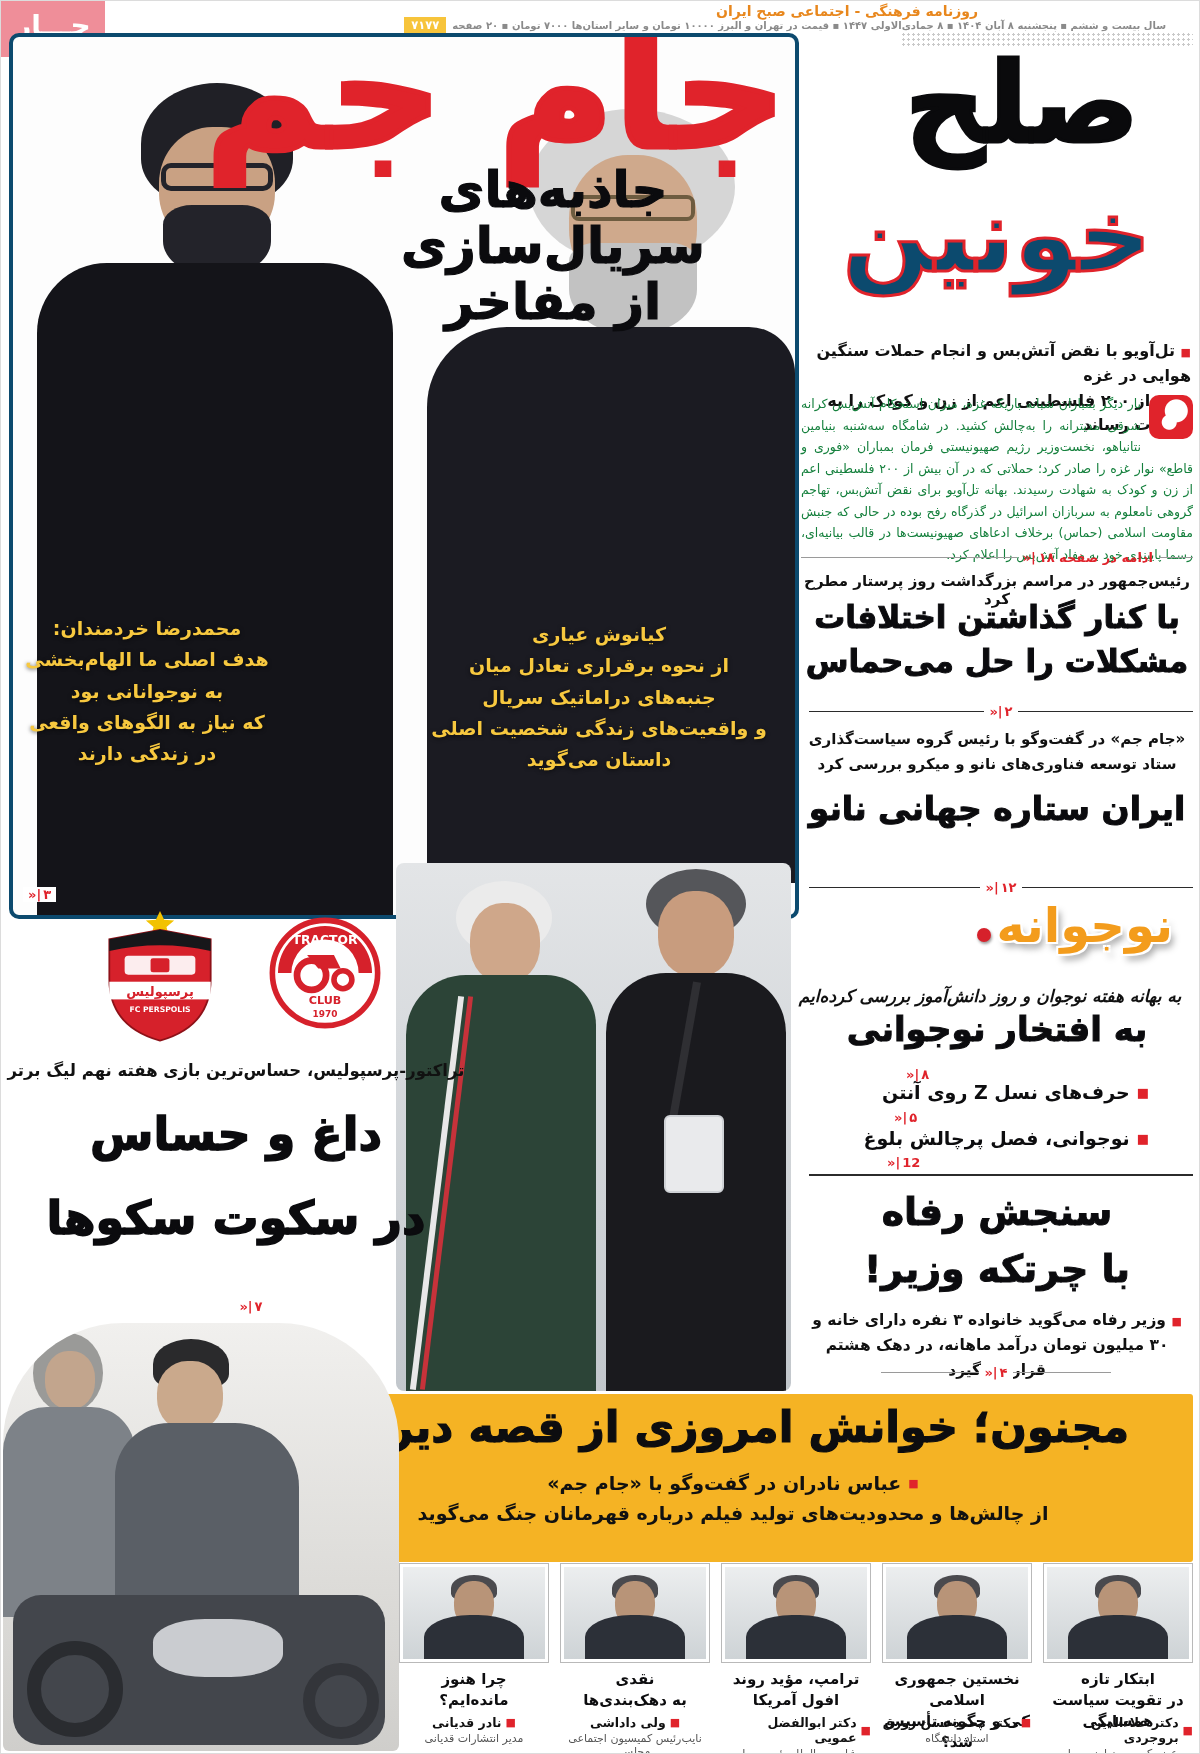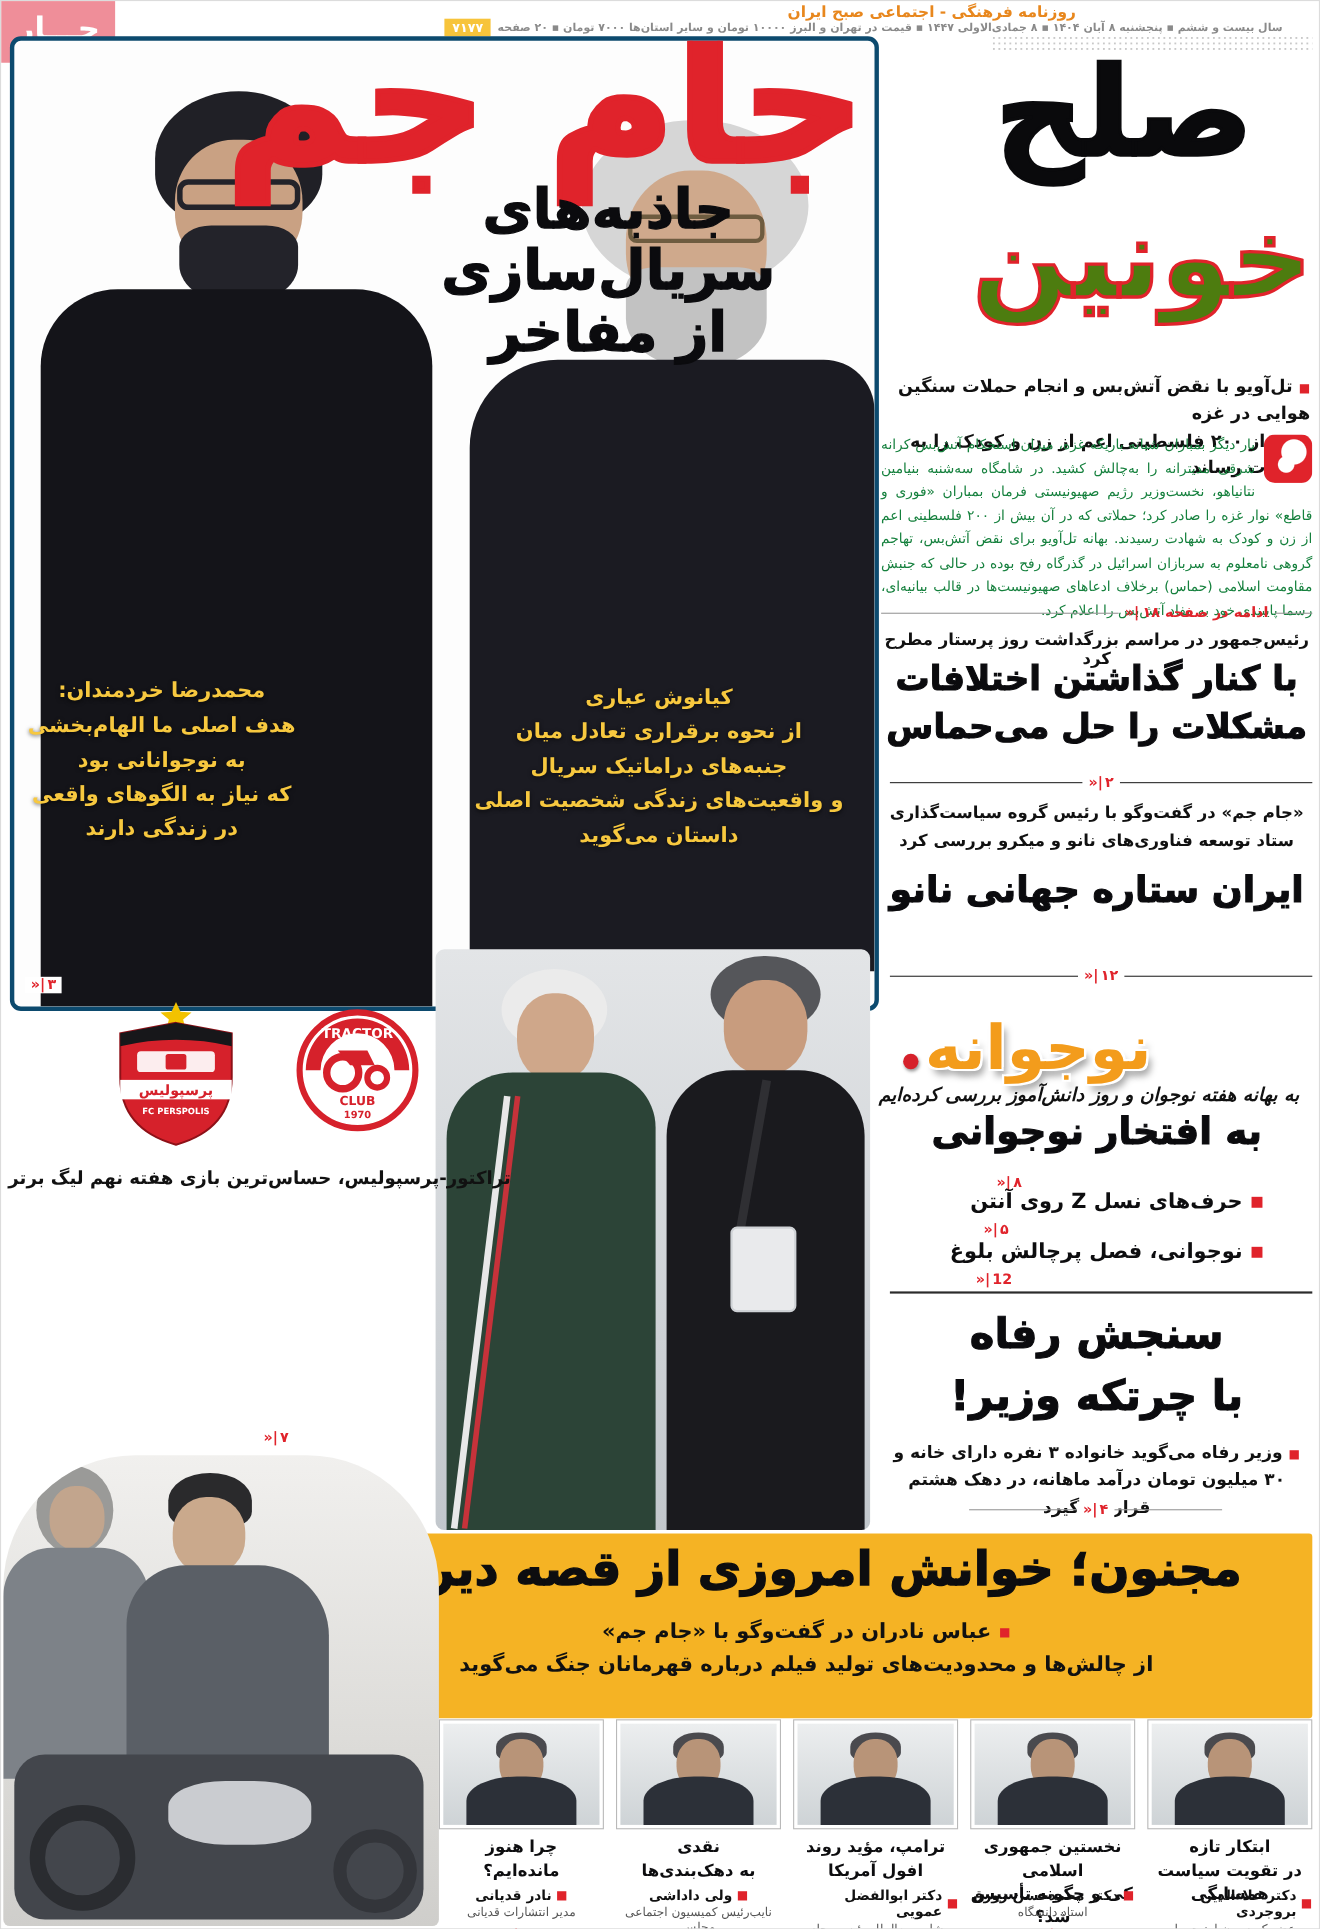--- a/index.html
+++ b/index.html
@@ -38,33 +38,33 @@
   .pm{display:inline-flex;direction:rtl;align-items:center;gap:2px;color:#e0232b;font-weight:bold;font-size:13px;}
   .pm-chip{background:#fff;padding:0 5px;}
   .rule-marker{display:flex;align-items:center;direction:rtl;}
   .rule-marker .ln{flex:1;height:1.5px;background:#2b2b2b;}
   .rule-marker .ln-lite{flex:1;height:1px;background:#9a9a9a;}
   .ln-short{width:34px;height:1px;background:#9a9a9a;}
 
   
   .gz-t1{left:850px;top:46px;width:342px;font-size:112px;line-height:1;font-weight:bold;color:#0a0a0c;
          -webkit-text-stroke:3px #0a0a0c;text-align:center;}
-  .gz-t2{left:800px;top:184px;width:392px;font-size:102px;line-height:1;font-weight:bold;color:#4d7c0f;
-         -webkit-text-stroke:3px #e0232b;text-align:right;}
+  .gz-t2{left:800px;top:184px;width:392px;font-size:102px;line-height:1;font-weight:bold;color:#0c4a6e;
+         -webkit-text-stroke:3px #e0232b;text-align:center;}
   .gz-sub{left:802px;top:338px;width:388px;font-size:16px;font-weight:bold;line-height:1.55;color:#111;}
   .gz-body{left:800px;top:392px;width:392px;font-size:12.5px;line-height:1.72;text-align:justify;color:#15803d;}
   .jj-icon{float:right;width:44px;height:44px;border-radius:10px;margin:2px 0 4px 8px;
            background:radial-gradient(circle at 62% 36%,#fff 11px,transparent 12px),
                       radial-gradient(circle at 46% 62%,#fff 7px,transparent 8px),#e0232b;}
   .continue-row{left:800px;top:549px;width:392px;display:flex;direction:rtl;align-items:center;gap:6px;}
   .continue-txt{color:#e0232b;font-weight:bold;font-size:13px;display:inline-flex;direction:rtl;gap:3px;align-items:center;}
   .kicker{font-size:15px;font-weight:bold;color:#111;}
   .h-black{font-weight:bold;color:#0b0b0e;-webkit-text-stroke:1px #0b0b0e;}
-  .nj-logo{left:820px;top:896px;width:352px;text-align:left;font-size:56px;font-weight:bold;color:#f39c1c;
-           text-shadow:-2px -2px 0 #fff,2px -2px 0 #fff,-2px 2px 0 #fff,2px 2px 0 #fff,4px 6px 7px rgba(0,0,0,.35);margin-top:24px;}
+  .nj-logo{left:820px;top:896px;width:352px;text-align:right;font-size:48px;font-weight:bold;color:#f39c1c;
+           text-shadow:-2px -2px 0 #fff,2px -2px 0 #fff,-2px 2px 0 #fff,2px 2px 0 #fff,4px 6px 7px rgba(0,0,0,.35);}
   .nj-dot{display:inline-block;width:14px;height:14px;border-radius:50%;background:#d6212b;margin-right:6px;
           box-shadow:1px 2px 3px rgba(0,0,0,.4);}
   .nj-item{left:800px;width:348px;display:flex;direction:rtl;justify-content:flex-start;align-items:center;gap:7px;
            font-size:19px;font-weight:bold;color:#0d0d0f;}
   .sq{color:#e0232b;font-size:11px;}
   .sq2{color:#e0232b;font-size:13px;}
 
   
   .fb-kicker{left:5px;top:1060px;width:460px;text-align:center;font-size:16.5px;font-weight:bold;color:#111;}
   .fb-headline{left:0;top:1092px;width:470px;text-align:center;font-size:46px;font-weight:bold;line-height:1.82;
@@ -269,20 +269,22 @@
     <path d="M8 50 A42 42 0 0 1 92 50 L80 50 A30 30 0 0 0 20 50 Z" fill="#d6212b"></path>
     <text x="50" y="24" font-size="11" font-weight="bold" fill="#fff" text-anchor="middle">TRACTOR</text>
     <circle cx="38" cy="52" r="13" fill="none" stroke="#d6212b" stroke-width="6"></circle>
     <circle cx="66" cy="56" r="8" fill="none" stroke="#d6212b" stroke-width="5"></circle>
     <path d="M34 34 L58 34 L64 46 L44 46 Z" fill="#d6212b"></path>
     <text x="50" y="78" font-size="10" font-weight="bold" fill="#d6212b" text-anchor="middle">CLUB</text>
     <text x="50" y="89" font-size="8" font-weight="bold" fill="#d6212b" text-anchor="middle">1970</text>
   </svg>
 
   <div class="abs fb-kicker">تراکتور-پرسپولیس، حساس‌ترین بازی هفته نهم لیگ برتر</div>
+  <div class="abs fb-headline">داغ و حساس
+در سکوت سکوها</div>
   <div class="abs ctr" style="left:195px;top:1295px;width:110px;">
     <span class="pm">
         <span>۷</span>
         <span>|«</span>
       </span>
   </div>
 
   <div class="abs ybox">
     <div class="ybox-headline">مجنون؛ خوانش امروزی از قصه دیروز</div>
     <div class="ybox-kicker">

